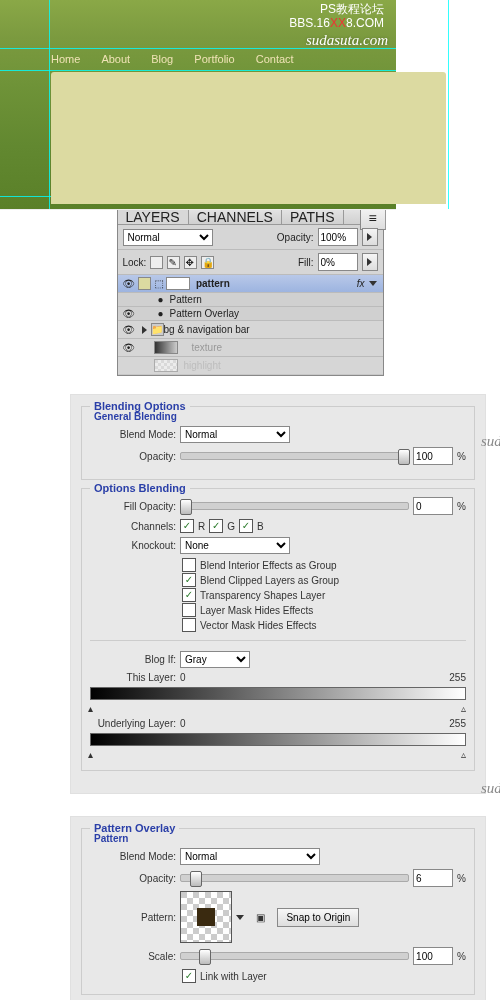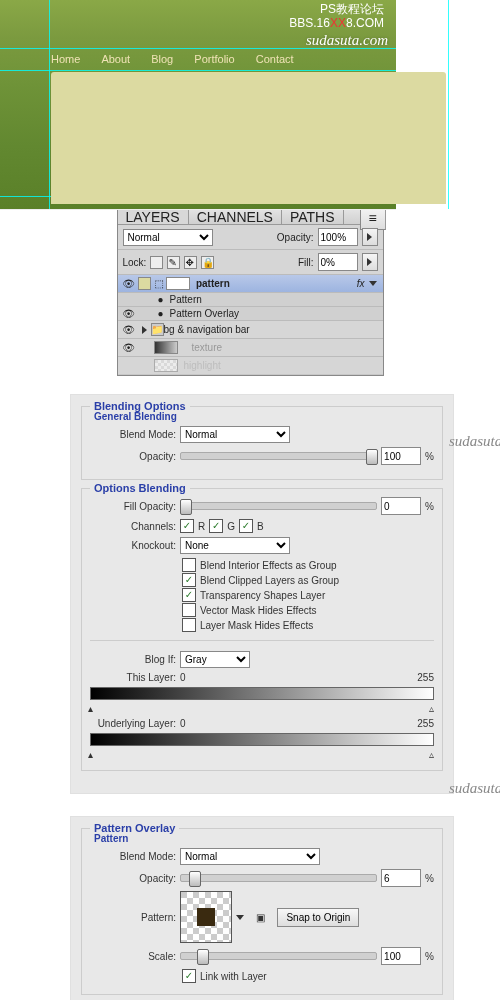--- a/index.html
+++ b/index.html
@@ -20,21 +20,21 @@
 .lp .rowa{display:flex;align-items:center;gap:4px;padding:3px 5px;background:#d6d6d6;border-bottom:1px solid #bbb}
 select{font-size:10px;height:17px;border:1px solid #888;background:#fff}
 input.num{width:34px;height:14px;font-size:10px;border:1px solid #888;text-align:left;padding-right:2px}
 .lp .sbtn{width:14px;height:16px;border:1px solid #888;background:linear-gradient(#f5f5f5,#ddd);display:inline-flex;align-items:center;justify-content:center;font-size:8px}
 .ic{width:13px;height:13px;display:inline-block;border:1px solid #888;background:#eee;box-sizing:border-box}
 .layerrow{display:flex;align-items:center;border-bottom:1px solid #bbb;padding:2px;background:#d6d6d6}
 .layerrow.sel{background:linear-gradient(#b8c8e8,#9db4e0)}
 .eye{width:18px;text-align:center}
 .subrow{display:flex;align-items:center;border-bottom:1px solid #bbb;padding:1px 2px 1px 40px;background:#d0d0d0;font-size:10px}
 
-.dlg{width:384px;margin:18px 0 0 70px;background:#e8e8e8;border:1px solid #e0e0e0;font-size:10px;color:#333;padding:8px 8px 14px;box-sizing:border-box;position:relative}
+.dlg{width:416px;margin:18px 0 0 70px;background:#e8e8e8;border:1px solid #e0e0e0;font-size:10px;color:#333;padding:8px 8px 14px;box-sizing:border-box;position:relative}
 .fs{border:1px solid #ccc;margin:3px 2px 8px;padding:4px 8px 10px;position:relative}
 .fs .lg{position:absolute;top:-7px;left:8px;background:#e8e8e8;padding:0 4px;color:#2a3fa8;font-weight:bold;font-size:11px}
 .fs .lg2{color:#2a3fa8;font-weight:bold;font-size:10px;padding-left:4px}
 .frow{display:flex;align-items:center;margin:4px 0;gap:4px}
 .flab{width:86px;text-align:right}
 .slider{flex:1;height:6px;background:#d0d0d0;border:1px solid #aaa;position:relative;border-radius:2px}
 .slider .knob{position:absolute;top:-4px;width:10px;height:14px;background:linear-gradient(#fff,#bbb);border:1px solid #666;border-radius:2px}
 .chk{display:flex;align-items:center;gap:4px;margin:1px 0}
 .cbox{width:12px;height:12px;border:1px solid #555;background:#fff;display:inline-flex;align-items:center;justify-content:center;color:#2a7a2a;font-size:10px;line-height:1}
 .gradbar{height:11px;background:linear-gradient(90deg,#000,#fff);border:1px solid #666;margin:2px 0 3px}
@@ -186,25 +186,25 @@
       <div class="chk">
           <span class="cbox">✓</span>
           <span>Blend Clipped Layers as Group</span>
         </div>
       <div class="chk">
           <span class="cbox">✓</span>
           <span>Transparency Shapes Layer</span>
         </div>
       <div class="chk">
           <span class="cbox"></span>
+          <span>Layer Mask Hides Effects</span>
+        </div>
+      <div class="chk">
+          <span class="cbox"></span>
           <span>Vector Mask Hides Effects</span>
-        </div>
-      <div class="chk">
-          <span class="cbox"></span>
-          <span>Layer Mask Hides Effects</span>
         </div>
     </div>
     <div style="border-top:1px solid #ccc;margin-top:8px;padding-top:6px">
       <div class="frow">
         <span class="flab">Blog If:</span>
         <select style="width:70px"><option>Gray</option></select>
       </div>
       <div class="frow">
           <span class="flab">This Layer:</span>
           <span>0</span>

